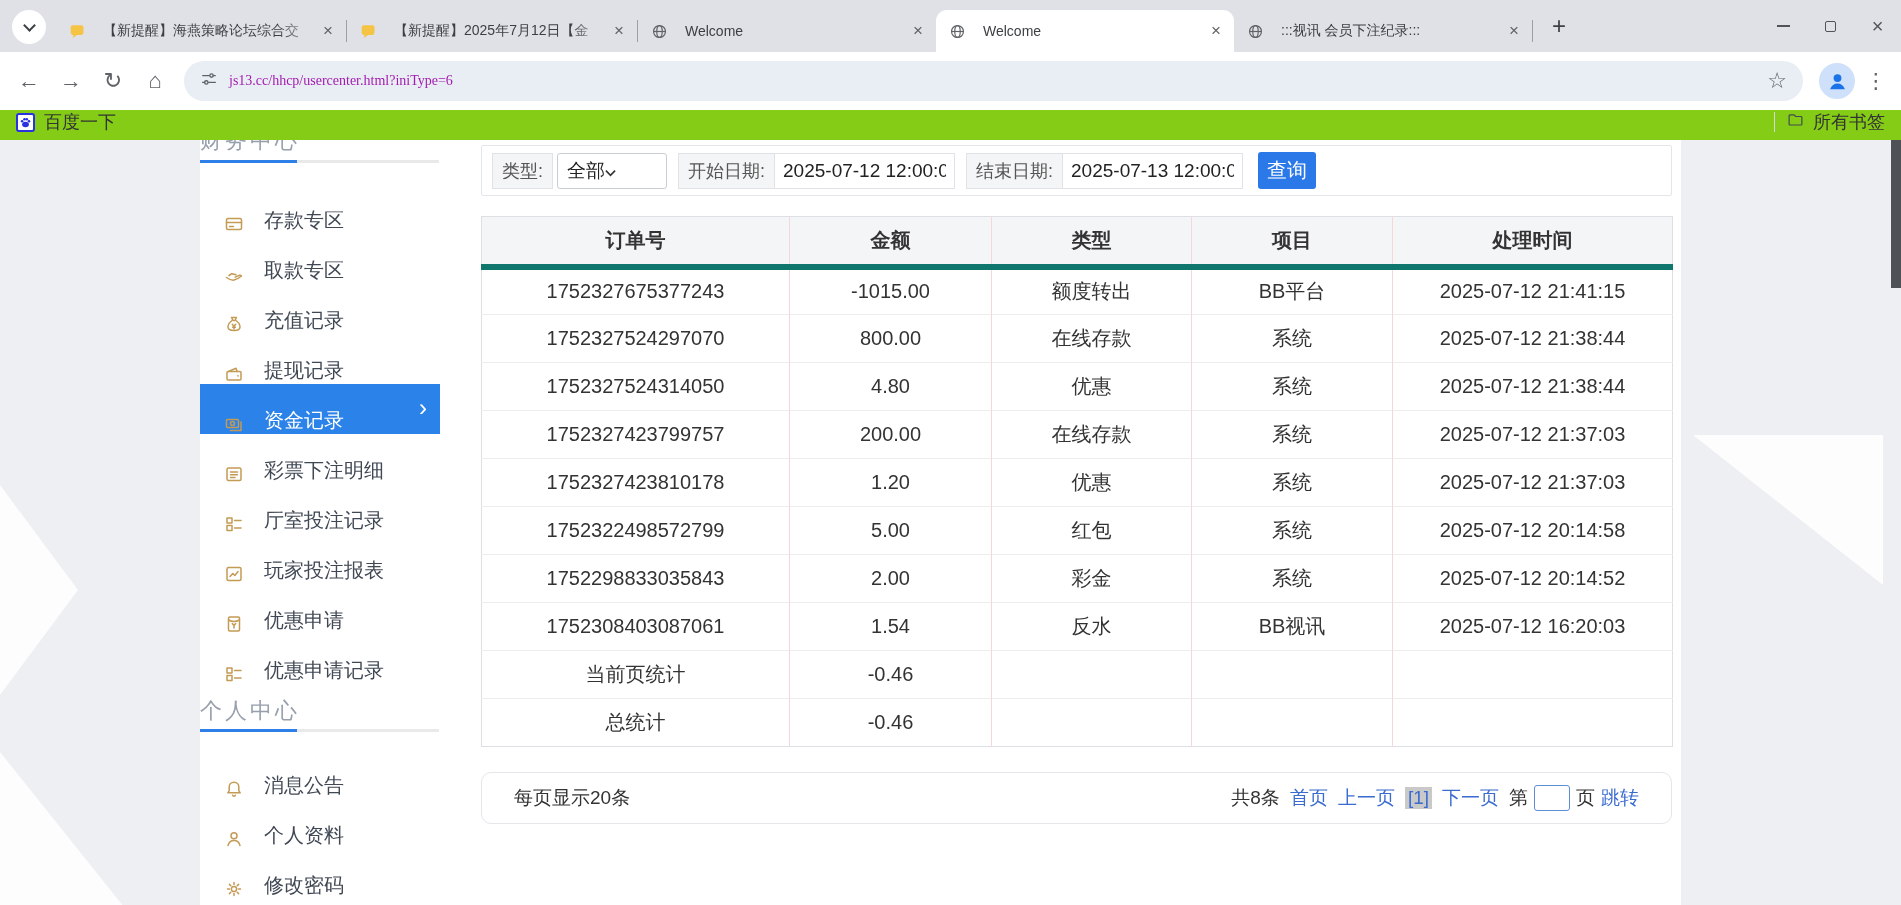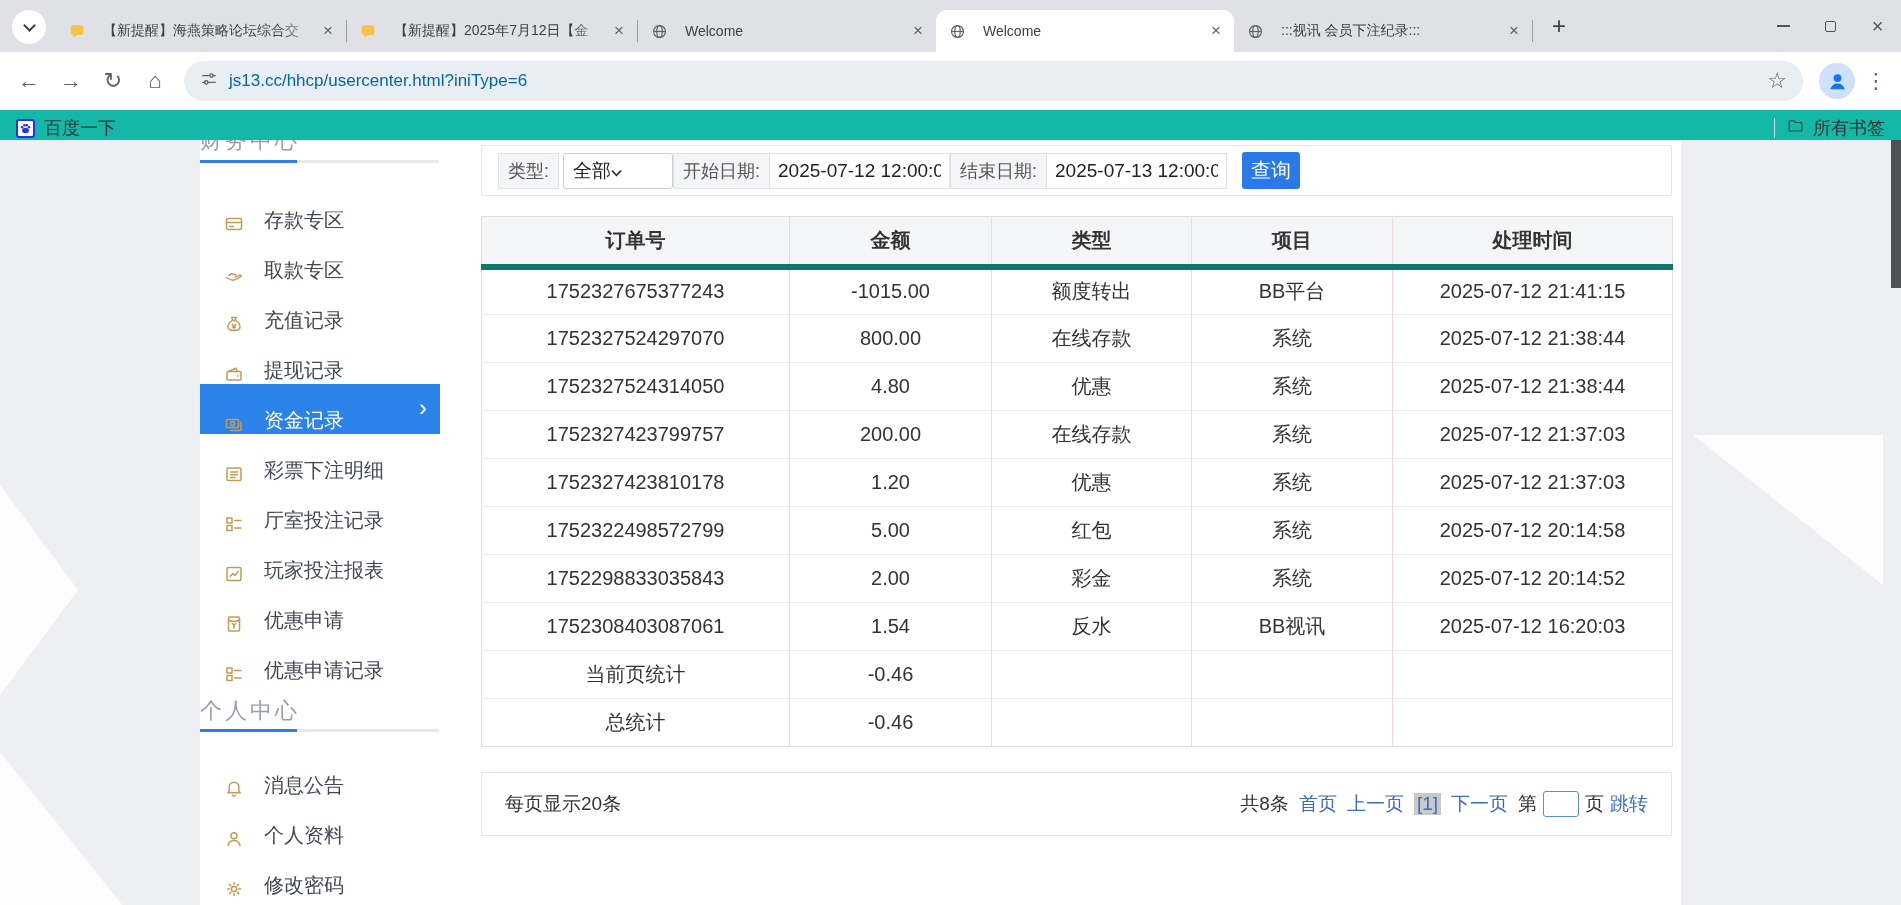--- a/index.html
+++ b/index.html
@@ -27,27 +27,27 @@
   .wc { width:47px; height:100%; display:flex; align-items:center; justify-content:center; cursor:pointer; }
   .wc-min { width:13px; height:2px; background:#50545a; }
   .wc-max { width:11px; height:11px; border:1.5px solid #50545a; border-radius:2px; }
   .wc-x { font-size:20px; color:#50545a; line-height:1; }
 
   .toolbar { height:58px; background:#fff; display:flex; align-items:center; padding:0 12px 0 8px; }
   .tb-btn { width:42px; height:40px; font-size:22px; color:#5f6368; display:flex; align-items:center;
     justify-content:center; cursor:pointer; flex:none; }
   .omnibox { flex:1; height:40px; background:#e9edf4; border-radius:20px; display:flex; align-items:center;
     padding:0 16px; margin:0 8px; gap:11px; }
-  .url { font-size:17px; color:#0369a1; flex:1; }
+  .url { font-size:14px; color:#a21caf; flex:1;font-family:Liberation Serif, serif; }
   .star { font-size:22px; color:#5f6368; cursor:pointer; }
   .avatar { width:36px; height:36px; border-radius:50%; background:#cfe0fb; display:flex; align-items:center;
     justify-content:center; margin:0 8px; cursor:pointer; flex:none; }
   .menu-dots { font-size:21px; color:#5f6368; width:26px; text-align:center; cursor:pointer; }
 
-  .bookmarksbar { height:30px; background:#14b8a6; display:flex; align-items:flex-end; padding:0 16px;gap:19px; }
+  .bookmarksbar { height:30px; background:#84cc16; display:flex; align-items:flex-start; padding:0 16px;gap:19px; }
   .bm { display:flex; align-items:center; gap:9px; font-size:18px; color:#333; cursor:pointer; }
   .bm-ico { width:19px; height:19px; border:2px solid #2932e1; border-radius:3px; display:flex;
     align-items:center; justify-content:center; background:#fff; }
   .bm-right { margin-left:auto; display:flex; align-items:center; gap:12px; }
   .bm-div { width:1px; height:20px; background:#d5d8db; }
 
   
   .page { position:relative; height:765px; background:#edeff3; overflow:hidden; }
   .white-wrap { position:absolute; left:200px; top:0; width:1481px; height:100%; background:#fff; }
 
@@ -71,41 +71,41 @@
   .side-item { height:50px; width:240px; display:flex; align-items:flex-end; font-size:20px; color:#404854;
     position:relative; cursor:pointer; }
   .side-item .s-ico { margin-left:24px; width:20px; height:20px; flex:none; }
   .side-item .s-label { margin-left:20px; }
   .side-item.active { background:#2b82e8; color:#fff; }
   .s-chev { position:absolute; right:13px; top:50%; transform:translateY(-54%); color:#fff; font-size:24px; }
 
   
   .content { position:absolute; left:281px; top:5px; width:1191px; }
   .filterbar { height:51px; border:1px solid #e4e6ea; border-radius:2px; display:flex; align-items:center;
-    padding-left:16px; }
+    padding-left:10px; }
   .chip { font-size:18px; color:#555; background:#f4f5f7; border:1px solid #dfe2e6; height:36px;
     display:flex; align-items:center; padding:0 9px; flex:none; }
   .select { width:110px; height:36px; border:1px solid #c9ced6; border-radius:3px; margin-left:4px;
     display:flex; align-items:center; font-size:19px; color:#222; padding:0 9px; cursor:pointer; background:#fff; }
   .select svg { margin-left:auto; }
-  .igroup { display:flex; }
+  .igroup { display:flex; margin-left:11px; }
   .igroup .chip { border-right:none; }
   .dinput { width:181px; height:36px; border:1px solid #dfe2e6; font-size:19px; color:#222; padding:0 8px;
     font-family:"Liberation Sans","DejaVu Sans",sans-serif; background:#fff; }
   .query { width:58px; height:37px; background:#2b79e8; color:#fff; font-size:20px; border:none;
     border-radius:3px; margin-left:15px; cursor:pointer; font-family:inherit; }
 
   table { width:1191px; border-collapse:collapse; table-layout:fixed; margin-top:20px;
     border:1px solid #dcdfe3; font-size:20px; color:#333; }
   th { height:50px; background:#f4f5f6; font-weight:bold; text-align:center; border-bottom:6px solid #0f766e; }
   td { height:48px; text-align:center; border-top:1px solid #ededed; overflow:hidden; white-space:nowrap; }
   th + th, td + td { border-left:1px solid #f2d8d8; }
 
-  .pagerbar { margin-top:25px; height:64px; border:1px solid #e4e6ea; border-radius:0; display:flex;
-    align-items:center; padding:0 23px; font-size:19px; color:#333; }
+  .pagerbar { margin-top:25px; height:52px; border:1px solid #e4e6ea; border-radius:10px; display:flex;
+    align-items:center; padding:0 32px; font-size:19px; color:#333; }
   .pager-right { margin-left:auto; display:flex; align-items:center; gap:10px; }
   .plink { color:#3a6cd0; cursor:pointer; }
   .pcur { color:#3a6cd0; background:#c9c9c9; padding:0 3px; }
   .pinput { width:36px; height:26px; border:1px solid #5d8fd6; border-radius:3px; background:#fff; }
   .ptight { margin-left:-4px; }
 </style>
 </head>
 <body>
 
 <div class="tabstrip">

